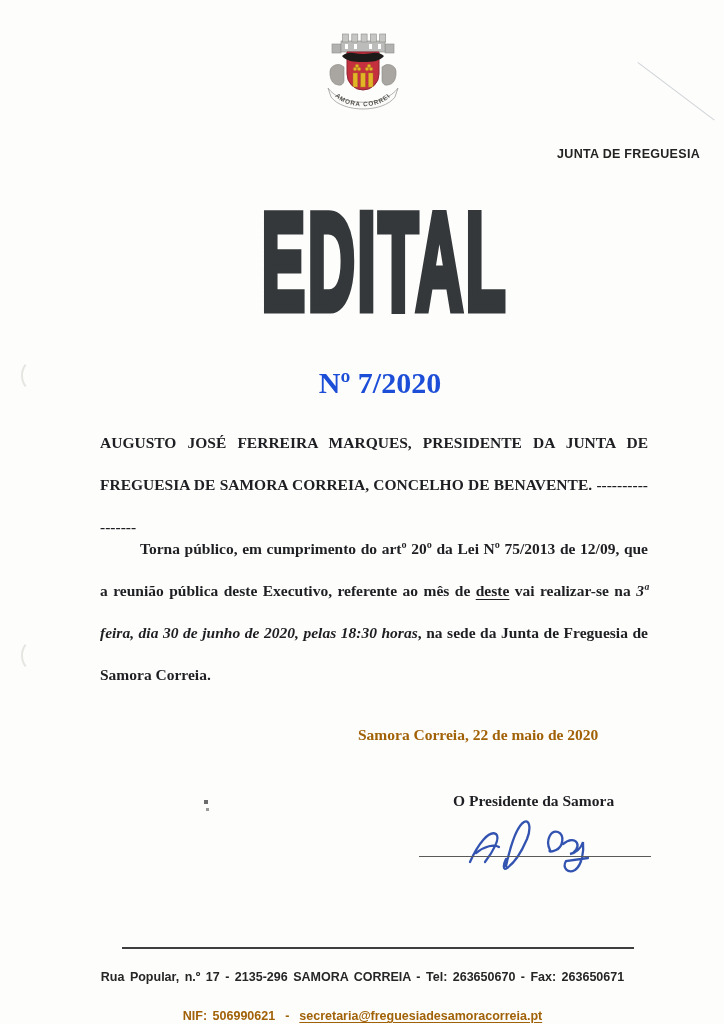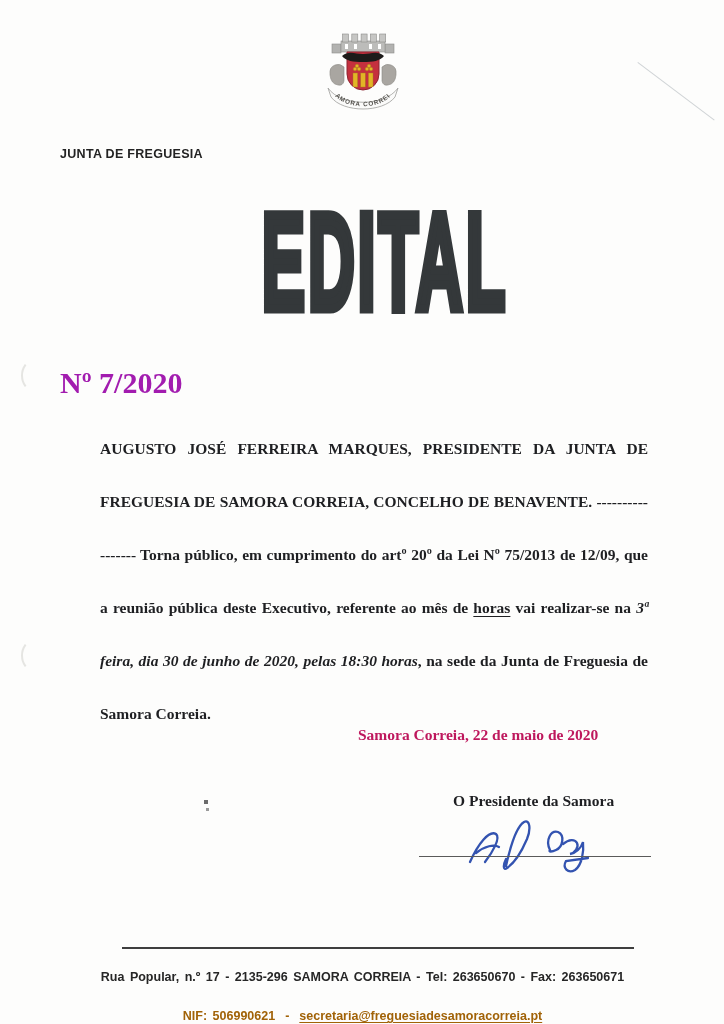--- a/index.html
+++ b/index.html
@@ -14,42 +14,42 @@
   
   .crest{position:absolute;left:321px;top:25px;width:84px;height:94px;}
   .org-name{
     position:absolute;left:60px;top:127px;width:640px;
     text-align:center;
     font-family:"Liberation Sans","DejaVu Sans",sans-serif;
     font-weight:bold;font-size:17.5px;letter-spacing:.2px;color:#232323;
   }
   .org-sub{
     position:absolute;left:60px;top:147px;width:640px;
-    text-align:left;
+    text-align:right;
     font-family:"Liberation Sans","DejaVu Sans",sans-serif;
     font-weight:bold;font-size:12.5px;letter-spacing:.3px;color:#232323;
   }
   .edital-svg{position:absolute;left:0;top:190px;}
   .doc-number{
     position:absolute;left:60px;top:366px;width:640px;
-    text-align:left;font-weight:bold;font-size:30px;color:#a21caf;
+    text-align:center;font-weight:bold;font-size:30px;color:#1d4ed8;
   }
   
   .para{
     position:absolute;left:100px;width:548px;
-    font-weight:bold;font-size:15.5px;line-height:53px;
+    font-weight:bold;font-size:15.5px;line-height:42px;
     text-align:justify;color:#1e1f22;
   }
   .para-intro{top:422px;}
   .para-body{top:528px;text-indent:40px;}
   .seg-underline{text-decoration:underline;text-underline-offset:3px;}
   .seg-italic{font-style:italic;}
   .dateline{
     position:absolute;left:358px;top:726px;
-    font-weight:bold;font-size:15.5px;color:#be185d;
+    font-weight:bold;font-size:15.5px;color:#a16207;
   }
   .signer-role{
     position:absolute;left:453px;top:792px;
     font-weight:bold;font-size:15.5px;color:#1e1f22;
   }
   .signature-svg{position:absolute;left:410px;top:808px;}
   .signature-line{
     position:absolute;left:419px;top:856px;width:232px;height:1px;
     background:#5a5a5a;
   }
@@ -157,21 +157,21 @@
   <div class="org-sub">JUNTA DE FREGUESIA</div>
 
   <svg class="edital-svg" width="724" height="132">
     <text x="385" y="119" text-anchor="middle" font-family="Liberation Sans, sans-serif" font-weight="bold" font-size="138" fill="#34383a" stroke="#34383a" stroke-width="9" letter-spacing="6" transform="translate(385 0) scale(0.47 1) translate(-385 0)">EDITAL</text>
   </svg>
 
   <div class="doc-number">Nº 7/2020</div>
 
   <div class="para para-intro">AUGUSTO JOSÉ FERREIRA MARQUES, PRESIDENTE DA JUNTA DE FREGUESIA DE SAMORA CORREIA, CONCELHO DE BENAVENTE. -----------------</div>
 
-  <div class="para para-body"><span>Torna público, em cumprimento do artº 20º da Lei Nº 75/2013 de 12/09, que a reunião pública deste Executivo, referente ao mês de </span><span class="seg-underline">horas</span><span> vai realizar-se na </span><span class="seg-italic">3ª feira, dia 30 de junho de 2020, pelas 18:30 horas</span><span>, na sede da Junta de Freguesia de Samora Correia.</span></div>
+  <div class="para para-body"><span>Torna público, em cumprimento do artº 20º da Lei Nº 75/2013 de 12/09, que a reunião pública deste Executivo, referente ao mês de </span><span class="seg-underline">deste</span><span> vai realizar-se na </span><span class="seg-italic">3ª feira, dia 30 de junho de 2020, pelas 18:30 horas</span><span>, na sede da Junta de Freguesia de Samora Correia.</span></div>
 
   <div class="dateline">Samora Correia, 22 de maio de 2020</div>
 
   <div class="signer-role">O Presidente da Samora</div>
 
   <svg class="signature-svg" width="250" height="75" viewBox="0 0 250 75">
     <g fill="none" stroke="#3353b0" stroke-width="2.3" stroke-linecap="round">
       <path d="M60,54 C68,36 79,22 86,26 C91,30 82,45 75,54 M66,45 C75,38 84,36 89,39"></path>
       <path d="M96,58 C100,40 106,19 114,14 C120,11 121,21 117,31 C111,45 103,56 97,60 C93,63 93,57 96,51"></path>
       <path d="M140,42 C135,32 141,22 148,24 C155,27 153,39 146,42 C142,44 138,44 140,42"></path>

